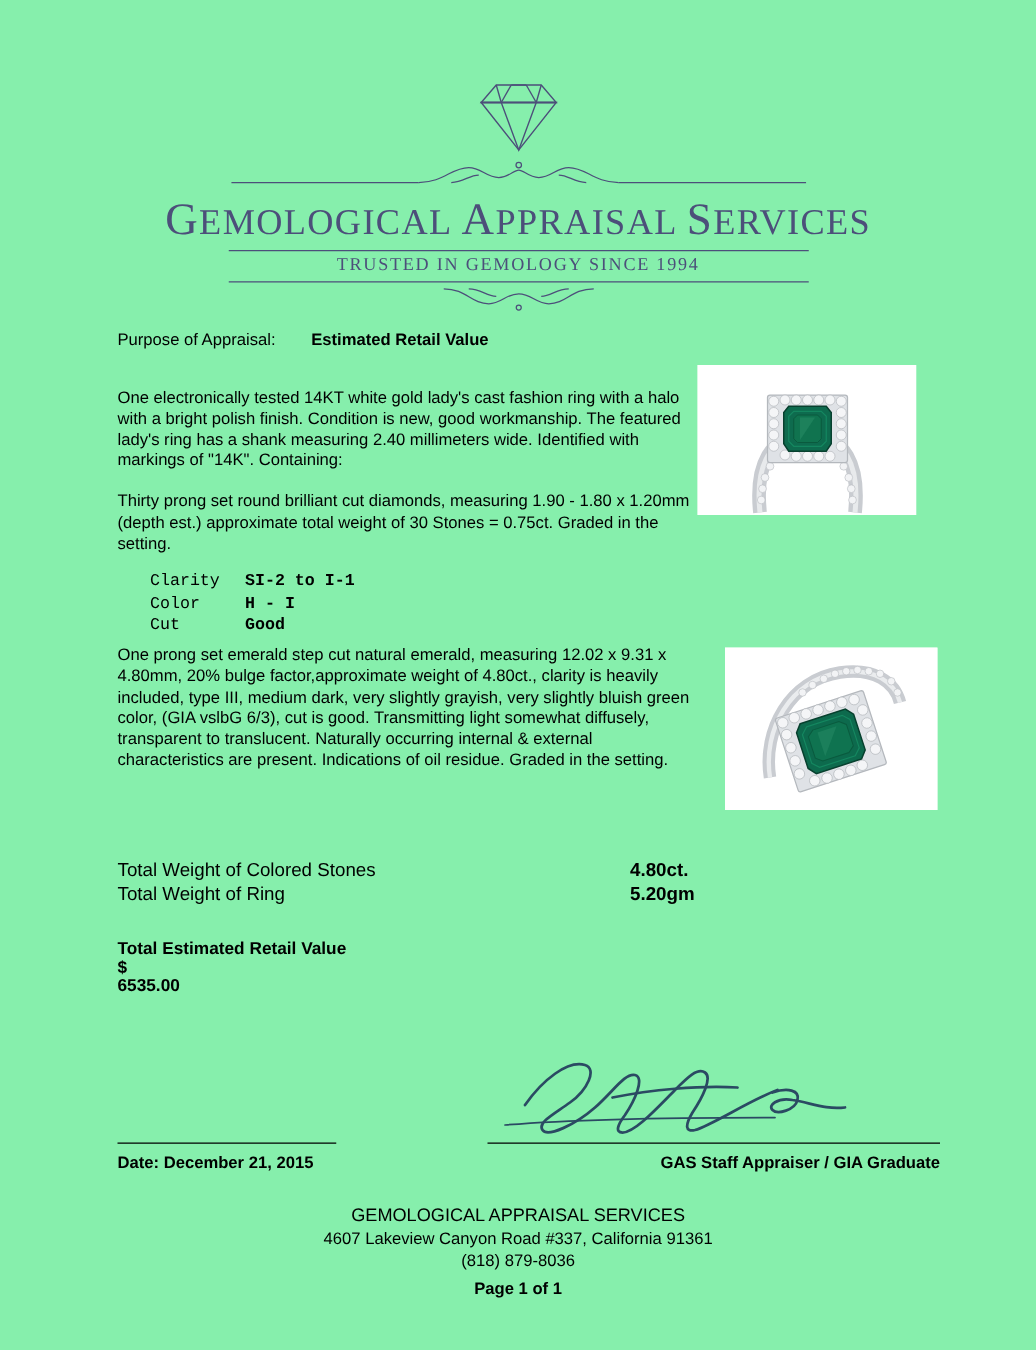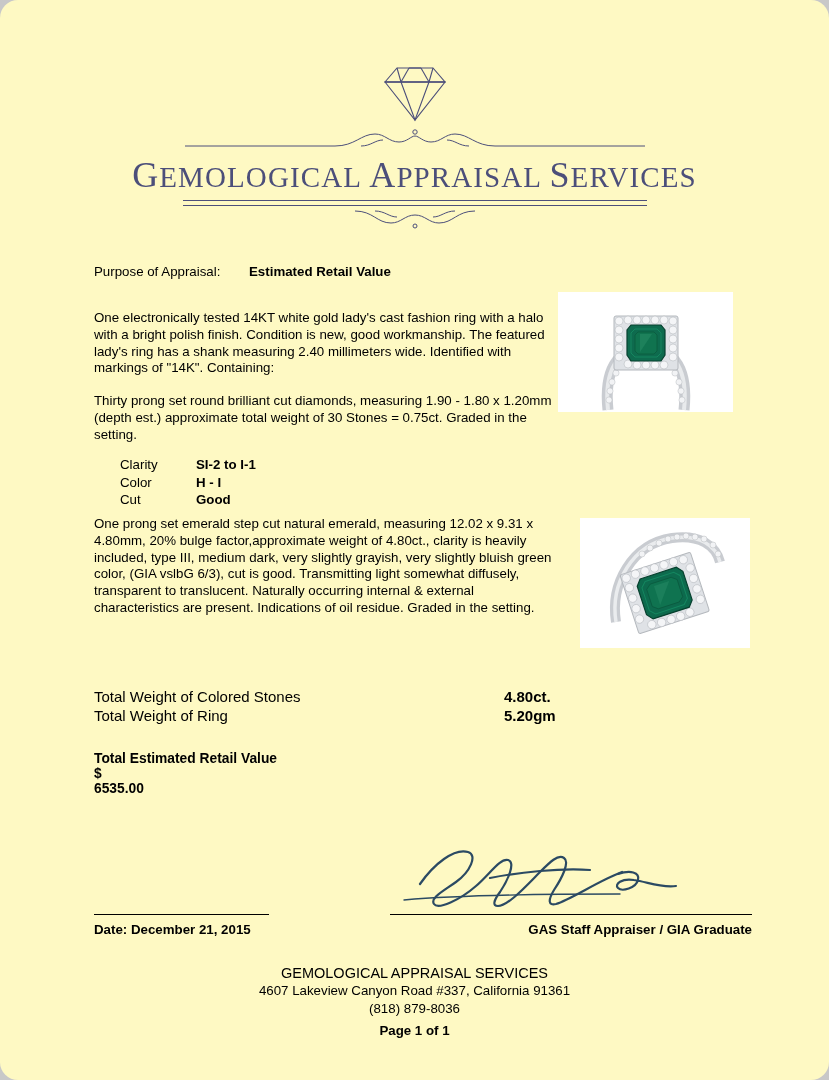--- a/index.html
+++ b/index.html
@@ -7,24 +7,23 @@
     padding: 0;
     background: #c8c8c8;
   }
   body {
     font-family: "Liberation Sans", sans-serif;
   }
   .page {
     position: relative;
     width: 829px;
     height: 1080px;
-    background: #fef9c3;
+    background: #86efac;
     margin: 0 auto;
     overflow: hidden;
-    border-radius: 18px;
   }
   
   .header {
     position: absolute;
     top: 62px;
     left: 0;
     width: 829px;
     text-align: center;
   }
   .diamond-logo {
@@ -83,21 +82,21 @@
   .kv-value { font-weight: bold; }
 
   .para { width: 465px; }
 
   .specs {
     position: absolute;
     left: 120px;
     font-size: 13.3px;
     line-height: 17.5px;
   }
-  .specs .srow { display: flex; }
+  .specs .srow { display: flex; font-family: Liberation Mono, monospace; }
   .specs .sname { width: 76px; }
   .specs .sval { font-weight: bold; }
 
   .totals {
     position: absolute;
     left: 94px;
     width: 640px;
     font-size: 15px;
     line-height: 18.5px;
   }
@@ -207,20 +206,21 @@
         <circle cx="230" cy="6" r="2.2"></circle>
       </g>
     </svg>
 
     <div class="company-name">
       <span><span class="cap">G</span>EMOLOGICAL <span class="cap">A</span>PPRAISAL <span class="cap">S</span>ERVICES</span>
     </div>
 
     <div class="rule"></div>
 
+    <div class="tagline">TRUSTED IN GEMOLOGY SINCE 1994</div>
 
     <div class="rule"></div>
 
     <svg class="flourish2" viewBox="0 0 200 22">
       <g fill="none" stroke="#4c4f7a" stroke-width="1">
         <path d="M40 4 C58 4 62 16 76 16 C86 16 90 8 100 8 C110 8 114 16 124 16 C138 16 142 4 160 4"></path>
         <path d="M60 4 C70 4 74 10 82 10"></path>
         <path d="M140 4 C130 4 126 10 118 10"></path>
         <circle cx="100" cy="19" r="2"></circle>
       </g>

